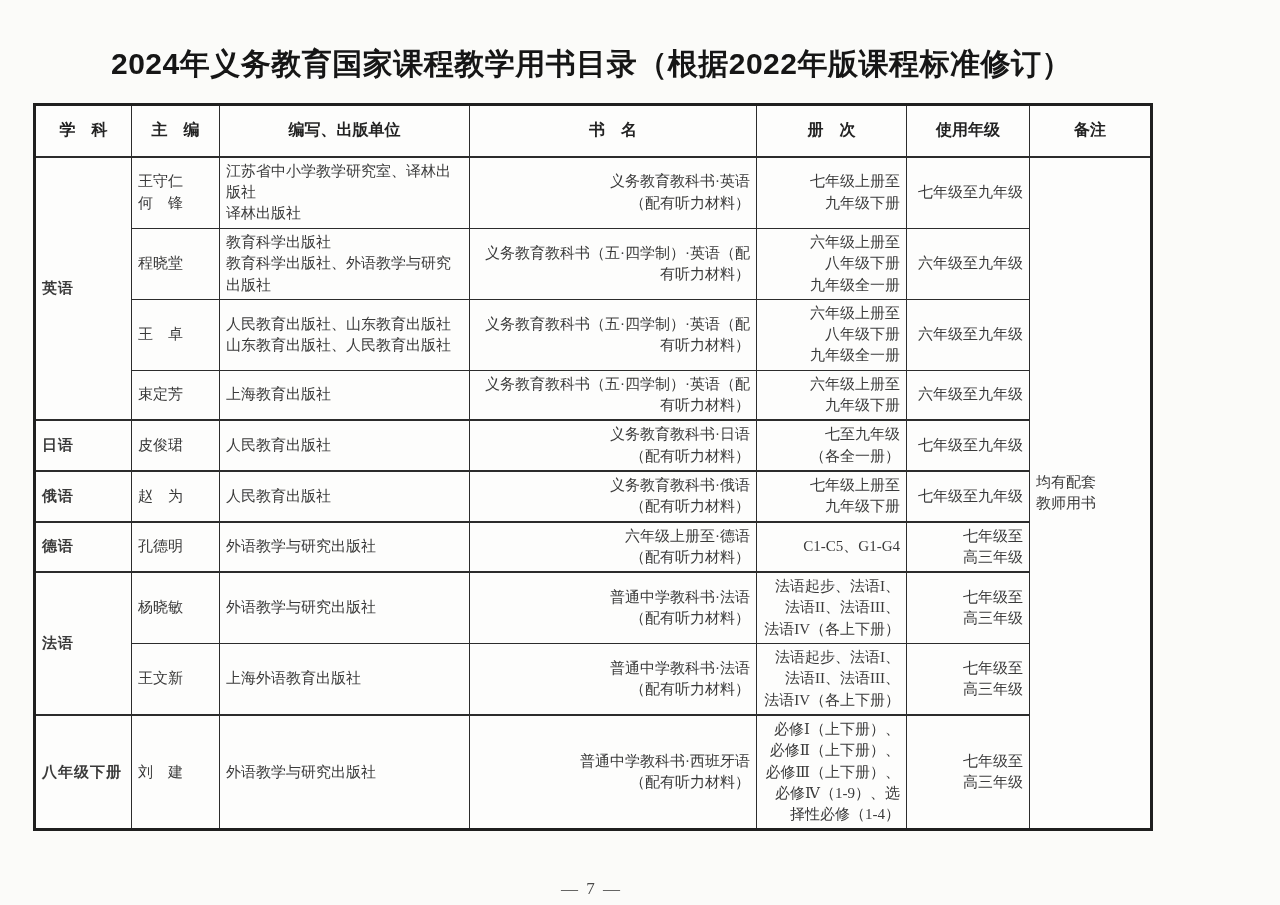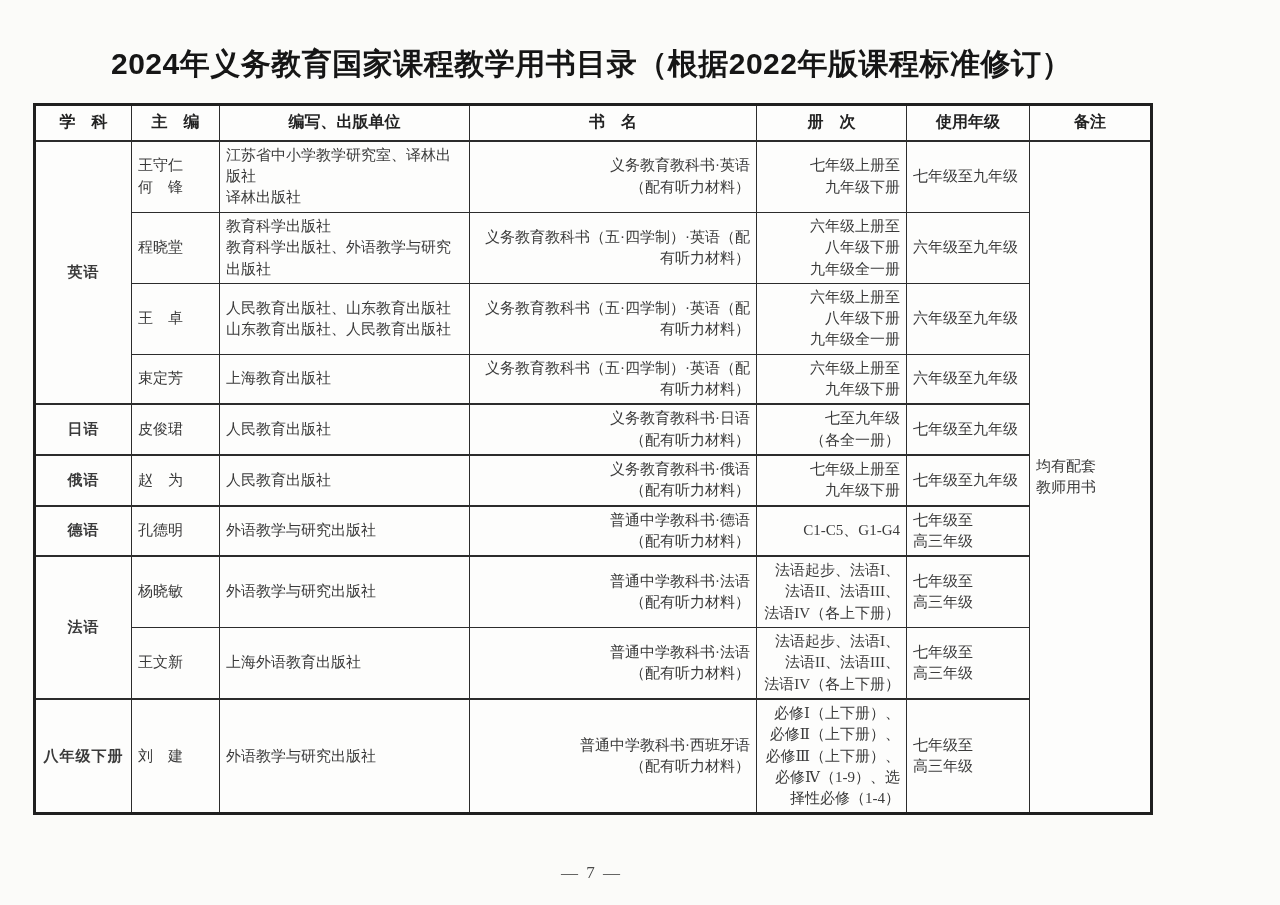--- a/index.html
+++ b/index.html
@@ -40,31 +40,31 @@
   }
   table.catalog th{
     font-size:16px;
     font-weight:bold;
     color:#222;
     text-align:center;
     border-bottom-width:2px;
   }
   tr.group-start td{border-top-width:2px;}
   .c-subject{
-    text-align:center;
+    text-align:left;
     font-weight:bold;
     font-size:16px;
     color:#252525;
     letter-spacing:1px;
   }
   .c-editor{text-align:left;}
   .c-pub{text-align:left;padding-left:8px;margin-top:36px;}
   .c-book{text-align:right;padding-left:10px;}
   .c-vol{text-align:right;}
-  .c-grade{text-align:left;}
+  .c-grade{text-align:right;}
   .c-remark{text-align:left;color:#444;}
   .page-number{
     text-align:center;
     margin-top:48px;
     font-size:17px;
     color:#4a4a4a;
     letter-spacing:2px;
   }
 </style>
 </head>
@@ -78,21 +78,21 @@
     <colgroup>
       <col style="width:97px">
         <col style="width:88px">
         <col style="width:250px">
       <col style="width:287px">
         <col style="width:150px">
         <col style="width:123px">
         <col style="width:122px">
     </colgroup>
     <thead>
-      <tr style="height:36px">
+      <tr style="height:52px">
         <th>学　科</th>
         <th>主　编</th>
         <th>编写、出版单位</th>
         <th>书　名</th>
         <th>册　次</th>
         <th>使用年级</th>
         <th>备注</th>
       </tr>
     </thead>
     <tbody>
@@ -159,21 +159,21 @@
 （配有听力材料）</td>
         <td class="c-vol">七年级上册至
 九年级下册</td>
         <td class="c-grade">七年级至九年级</td>
       </tr>
 
       <tr class="group-start" style="height:48px">
         <td class="c-subject">德语</td>
         <td class="c-editor">孔德明</td>
         <td class="c-pub">外语教学与研究出版社</td>
-        <td class="c-book">普通中学教科书·德语
+        <td class="c-book">六年级上册至·德语
 （配有听力材料）</td>
         <td class="c-vol">C1-C5、G1-G4</td>
         <td class="c-grade">七年级至
 高三年级</td>
       </tr>
 
       <tr class="group-start" style="height:67px">
         <td class="c-subject" rowspan="2">法语</td>
         <td class="c-editor">杨晓敏</td>
         <td class="c-pub">外语教学与研究出版社</td>

